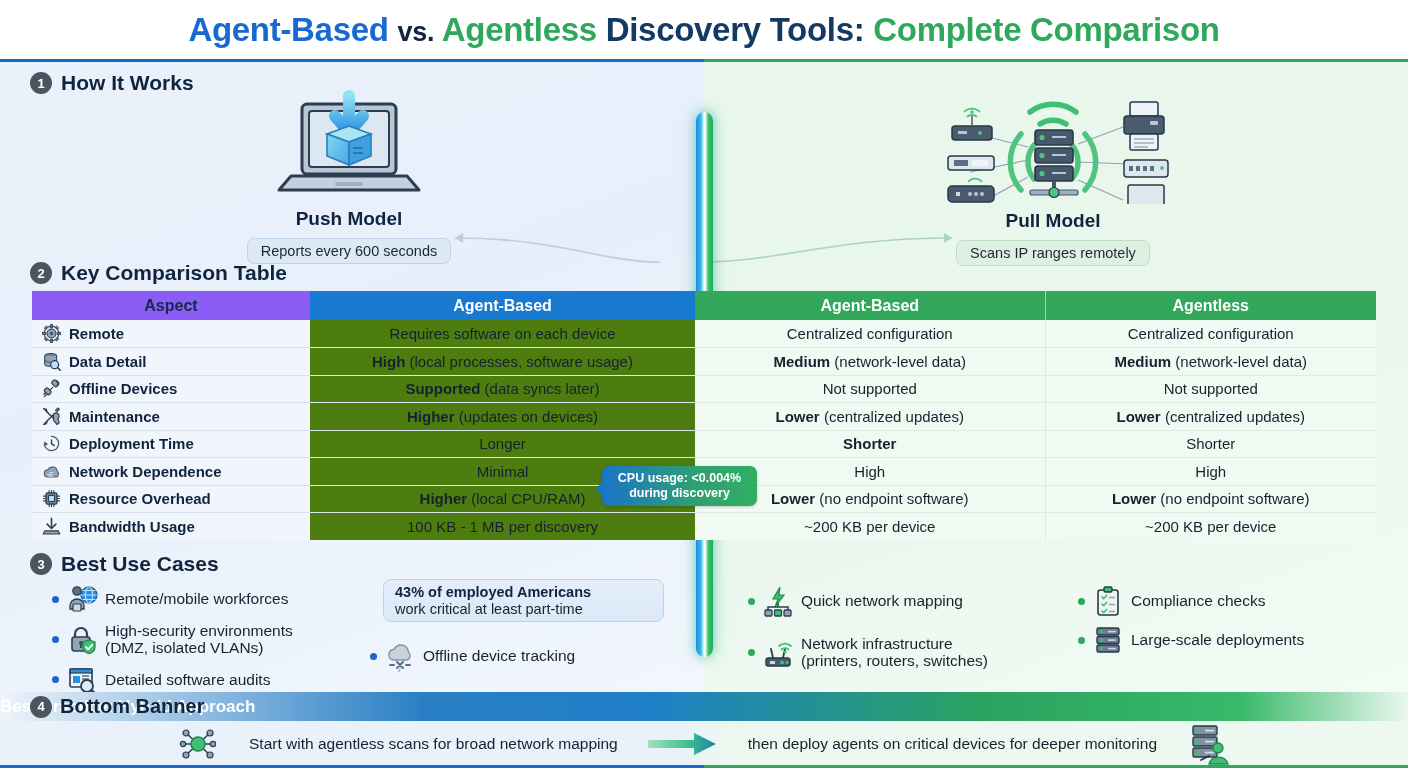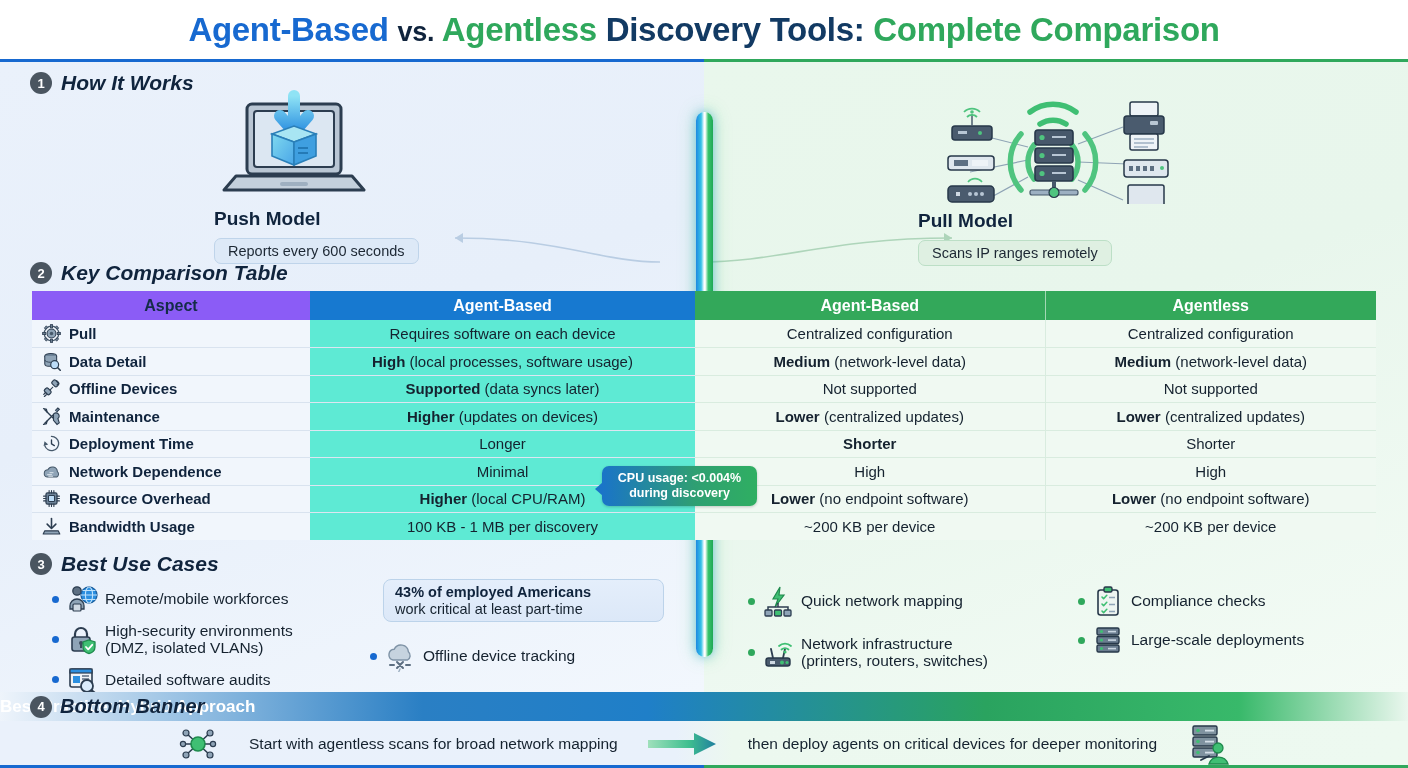--- a/index.html
+++ b/index.html
@@ -41,45 +41,45 @@
     box-shadow:0 0 10px rgba(60,170,220,.55),0 0 18px rgba(60,200,120,.35);
   }
 
   
   .sec-head{position:absolute;display:flex;align-items:center;gap:9px;z-index:6;}
   .sec-badge{
     width:22px;height:22px;border-radius:50%;background:#4a5560;color:#fff;
     font-size:13px;font-weight:bold;display:flex;align-items:center;justify-content:center;
     flex:0 0 auto;
   }
-  .sec-title{font-size:21px;font-weight:bold;color:#10243D;white-space:nowrap;font-style:italic;}
-
-  
-  .model-block{position:absolute;text-align:left;}
+  .sec-title{font-size:21px;font-weight:bold;color:#10243D;white-space:nowrap;}
+
+  
+  .model-block{position:absolute;text-align:center;}
   .model-name{font-size:19px;font-weight:bold;color:#10243D;margin-top:2px;}
   .model-pill{
     display:inline-block;margin-top:8px;padding:4px 13px;border-radius:7px;
     font-size:14.5px;color:#1c2733;white-space:nowrap;
   }
   .pill-blue{background:#dde9f7;border:1px solid #bfd4ea;}
   .pill-green{background:#dff0e2;border:1px solid #bcdfc6;}
 
   .loop-svg{position:absolute;left:0;top:62px;width:1408px;height:630px;pointer-events:none;}
 
   
   .tablewrap{position:absolute;left:32px;top:291px;width:1344px;}
   table{border-collapse:collapse;width:100%;table-layout:fixed;}
   th,td{font-size:15px;padding:0;height:27.5px;vertical-align:middle;}
   th{color:#fff;font-weight:bold;font-size:16px;text-align:center;height:29px;}
   th.aspect-h{background:#8b5cf6;color:#142c47;}
   th.blue-h{background:#1779D0;}
   th.green-h{background:#33A85A;}
   th.green-h.second{border-left:1px solid rgba(255,255,255,.55);}
   td.aspect{background:#f1f6fc;border-bottom:1px solid #d9e3ef;padding-left:10px;}
-  td.val-blue{background:#5eead4;border-bottom:1px solid #dde6f1;text-align:center;color:#15222f;}
+  td.val-blue{background:#4d7c0f;border-bottom:1px solid #dde6f1;text-align:center;color:#15222f;}
   td.val-green{background:#f0f9f2;border-bottom:1px solid #d9ecdf;text-align:center;color:#15222f;}
   td.val-green.sep{border-left:1px solid #d9ecdf;}
   tr:last-child td{border-bottom:none;}
   .aspect-inner{display:flex;align-items:center;gap:8px;}
   .aspect-label{font-weight:bold;color:#10243D;font-size:15px;}
   .rowicon{width:19px;height:19px;flex:0 0 auto;display:block;}
   .bold{font-weight:bold;}
 
   
   .callout{
@@ -323,21 +323,21 @@
                       <rect x="19.2" y="10.6" width="4" height="2.8"></rect>
                       <rect x="3.3" y="3.3" width="3.6" height="2.6" transform="rotate(-45 5.1 4.6)"></rect>
                       <rect x="17.1" y="18.1" width="3.6" height="2.6" transform="rotate(-45 18.9 19.4)"></rect>
                       <rect x="17.1" y="3.3" width="3.6" height="2.6" transform="rotate(45 18.9 4.6)"></rect>
                       <rect x="3.3" y="18.1" width="3.6" height="2.6" transform="rotate(45 5.1 19.4)"></rect>
                     </g>
                     <circle cx="12" cy="12" r="5.6" fill="#8fa4b7" stroke="#2c3d50" stroke-width="1.3"></circle>
                     <circle cx="12" cy="12" r="2.2" fill="#46596b"></circle>
                   </svg>
                 </span>
-                <span class="aspect-label">Pull</span>
+                <span class="aspect-label">Remote</span>
               </span>
             </td>
             <td class="val-blue">Requires software on each device</td>
             <td class="val-green">Centralized configuration</td>
             <td class="val-green sep">Centralized configuration</td>
           </tr>
           <tr>
             <td class="aspect">
               <span class="aspect-inner">
                 <span>

